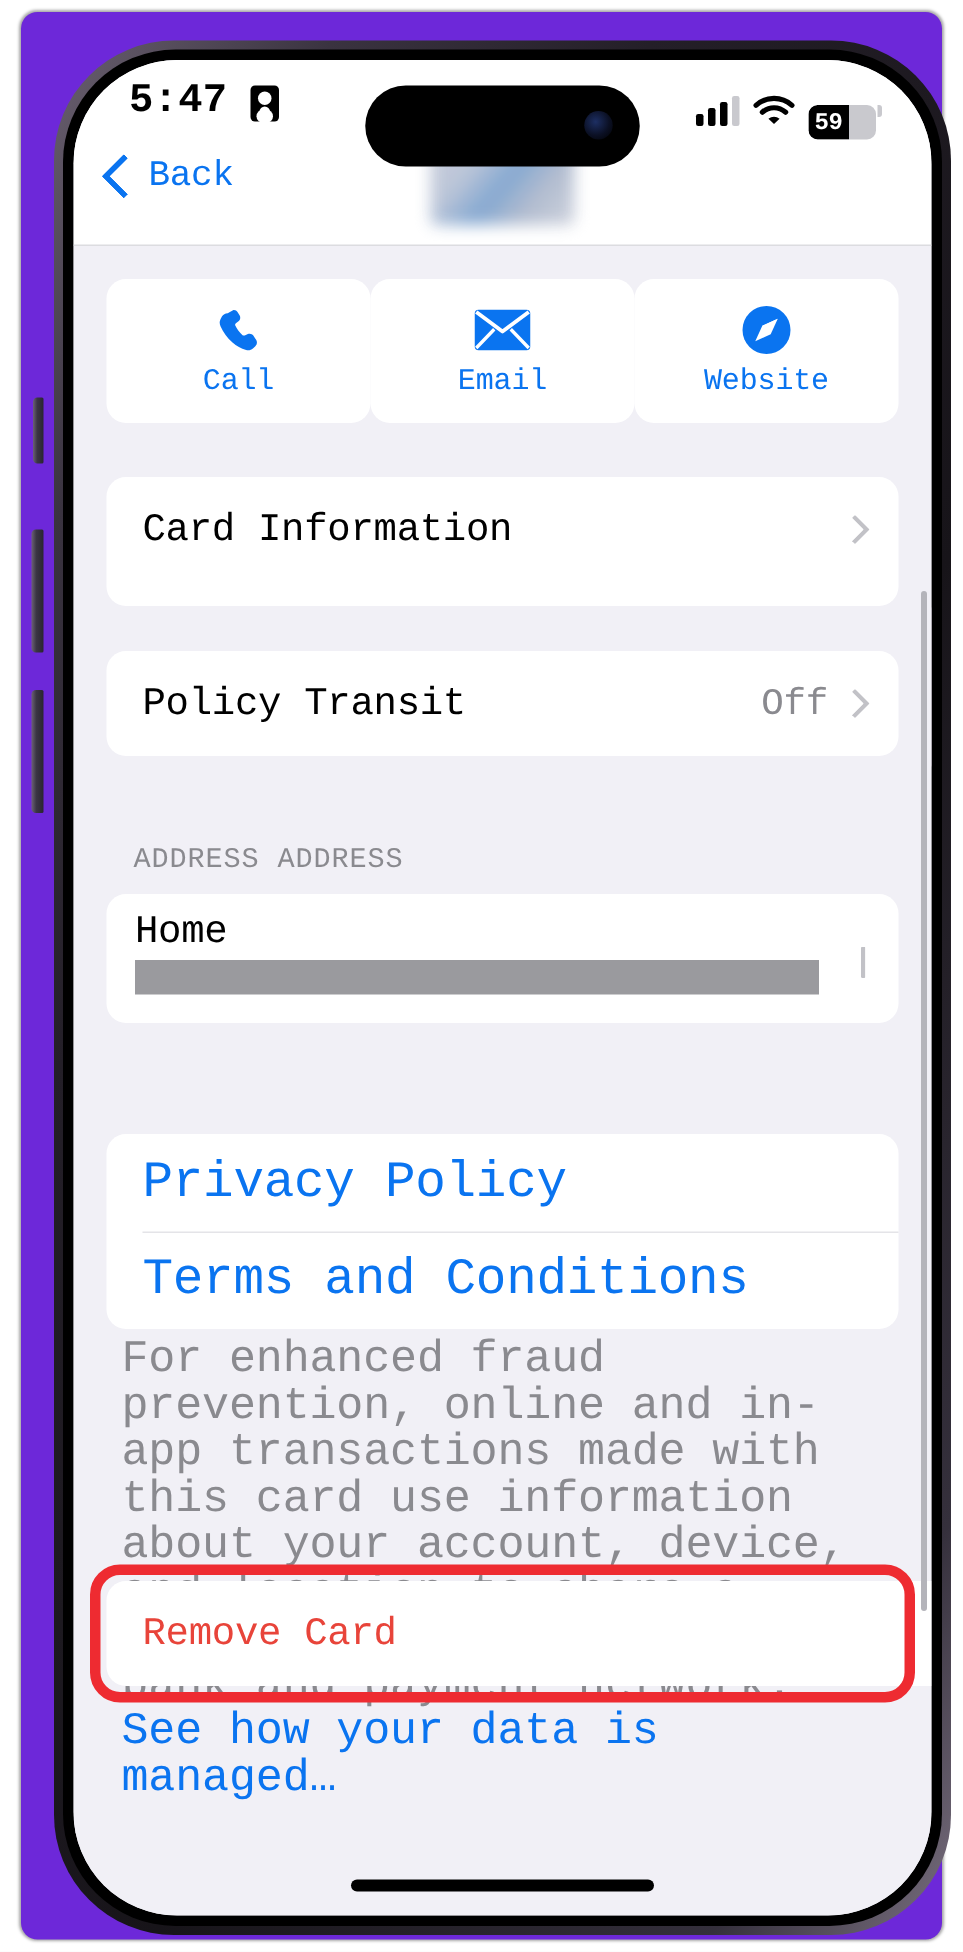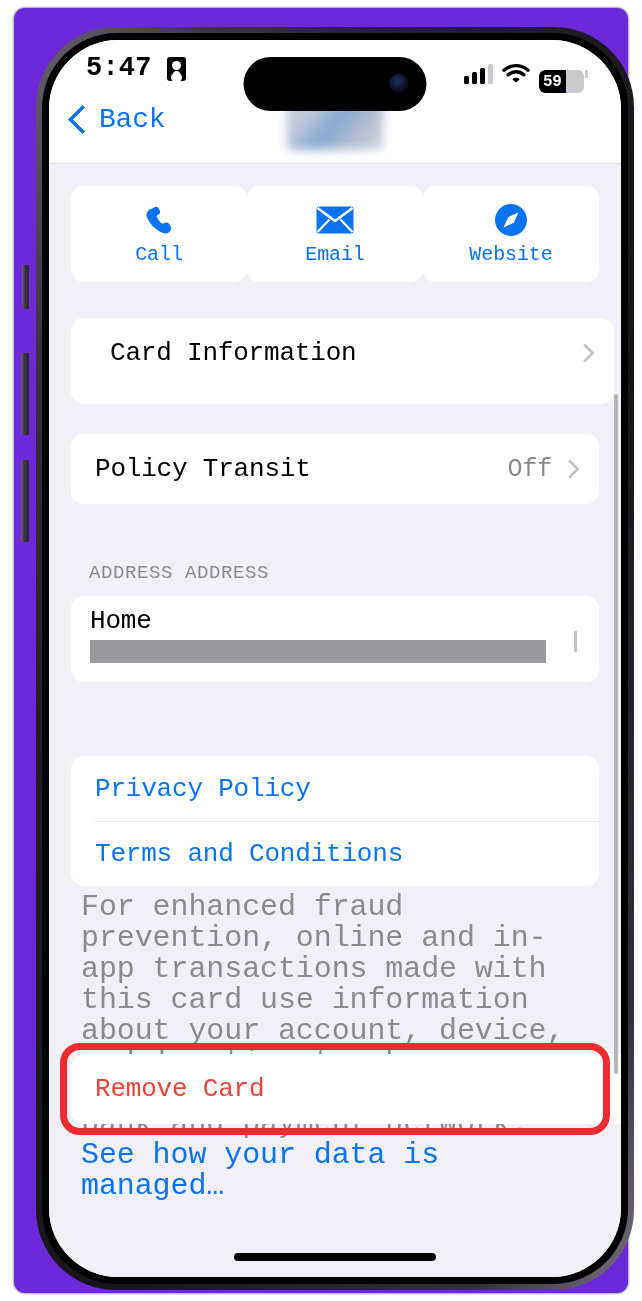--- a/index.html
+++ b/index.html
@@ -194,21 +194,21 @@
   #back-chevron {
     width: 17px; height: 17px;
     border-left: 4.5px solid #0a74f0;
     border-bottom: 4.5px solid #0a74f0;
     transform: rotate(45deg);
     border-radius: 1px;
     margin-left: 3px;
     margin-top: -1px;
   }
   #back-label {
-    font-size: 28px;
+    font-size: 24px;
     color: #0a74f0;
     letter-spacing: -0.2px;
   }
   #nav-card-thumb {
     position: absolute;
     left: 50%;
     transform: translateX(-50%);
     top: -6px;
     width: 96px;
     height: 60px;
@@ -311,21 +311,21 @@
     border-radius: 1px;
   }
   .section-header {
     position: absolute;
     left: 40px;
     font-size: 19px;
     color: #8a8a8f;
     letter-spacing: 0.6px;
   }
   .row-link {
-    font-size: 26px;
+    font-size: 34px;
     color: #0a74f0;
     letter-spacing: -0.2px;
   }
   .row-divider {
     position: absolute;
     left: 24px; right: 0;
     height: 1px;
     background: #e4e4e8;
   }
 
@@ -499,21 +499,21 @@
             <svg width="34" height="34" viewBox="0 0 34 34">
               <circle cx="17" cy="17" r="16" fill="#0a74f0"></circle>
               <path d="M24.5 9.5 L14.2 14.2 L9.5 24.5 L19.8 19.8 Z" fill="#ffffff"></path>
               <path d="M24.5 9.5 L14.2 14.2 L17 17 Z" fill="#ffffff"></path>
             </svg>
           </span>
           <span class="action-label">Website</span>
         </div>
       </div>
 
-      <div class="list-card" style="top:154px;height:86px;padding-left:15px;">
+      <div class="list-card" style="top:154px;height:86px;">
         <div class="row">
           <span class="row-title">Card Information</span>
           <span class="row-right">
             <span class="chevron"></span>
           </span>
         </div>
       </div>
 
       <div class="list-card" style="top:270px;height:70px;">
         <div class="row">

